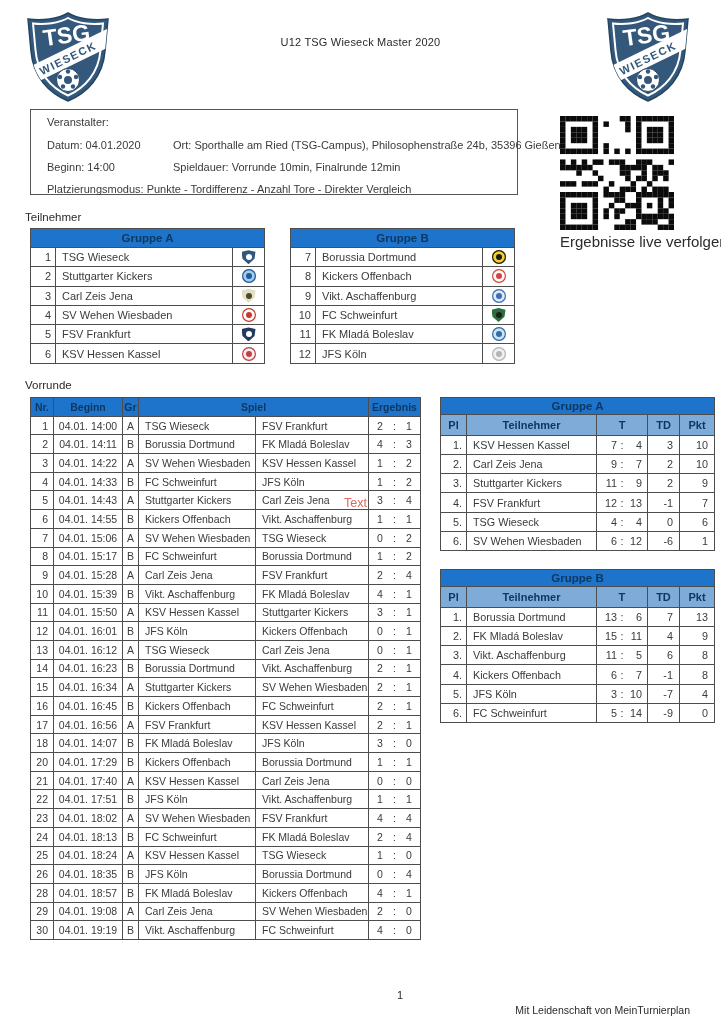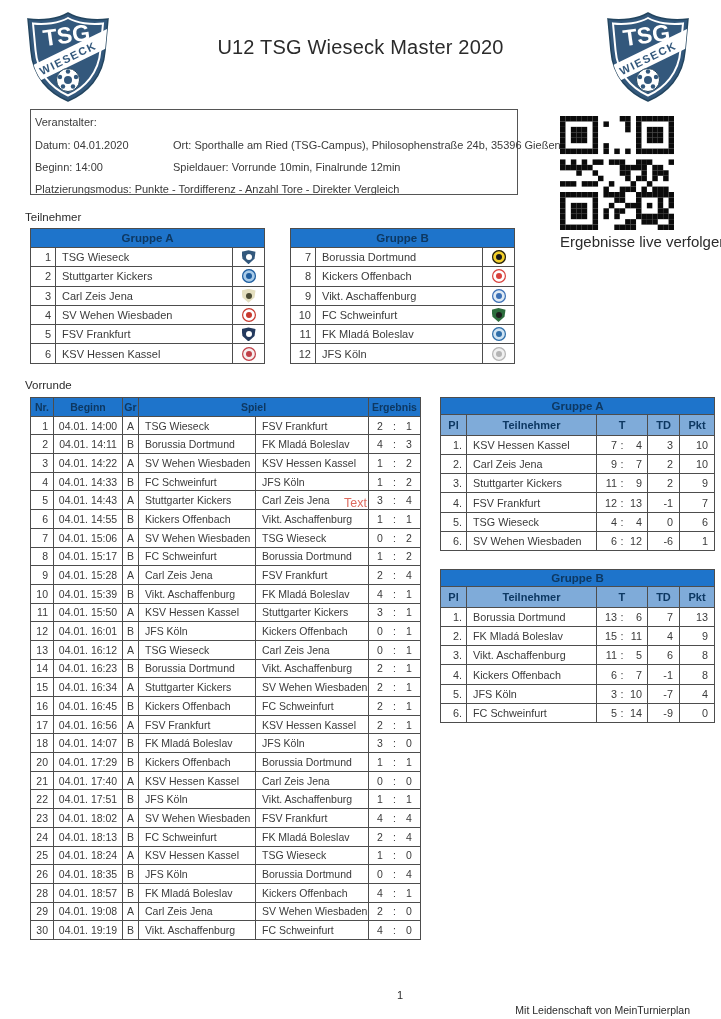--- a/index.html
+++ b/index.html
@@ -7,28 +7,28 @@
     position:relative; width:721px; height:1019px; background:#fff;
     font-family:"Liberation Sans","DejaVu Sans",sans-serif; color:#3a3a3a;
     overflow:hidden;
   }
   
   .logo{position:absolute; top:11px; width:88px; height:92px;}
   .logo-left{left:24px;}
   .logo-right{left:604px;}
   .title{
     position:absolute; left:0; right:0; top:36px; text-align:center;
-    font-size:20px; color:#2b2b2b; letter-spacing:.2px;
+    font-size:11px; color:#2b2b2b; letter-spacing:.2px;
   }
   
   .info-box{position:absolute; left:30px; top:109px; width:486px; height:84px;
     border:1px solid #555; font-size:11px; color:#3a3a3a;}
   .ib-row{position:absolute; left:0; width:100%; height:14px;}
   .ib-r1{top:6px;} .ib-r2{top:29px;} .ib-r3{top:51px;} .ib-r4{top:73px;}
-  .ib-left{position:absolute; left:4px; white-space:nowrap;}
+  .ib-left{position:absolute; left:16px; white-space:nowrap;}
   .ib-right{position:absolute; left:142px; white-space:nowrap;}
   
   .qr-block{position:absolute; left:560px; top:116px; width:120px; text-align:center;}
   .qr-block svg{display:block; background:#fff;}
   .qr-caption{font-size:15px; color:#2b2b2b; margin-top:3px; white-space:nowrap;}
   
   .section-label{position:absolute; font-size:11.5px; color:#2b2b2b;}
   .lbl-teilnehmer{left:25px; top:211px;}
   .lbl-vorrunde{left:25px; top:379px;}
   

